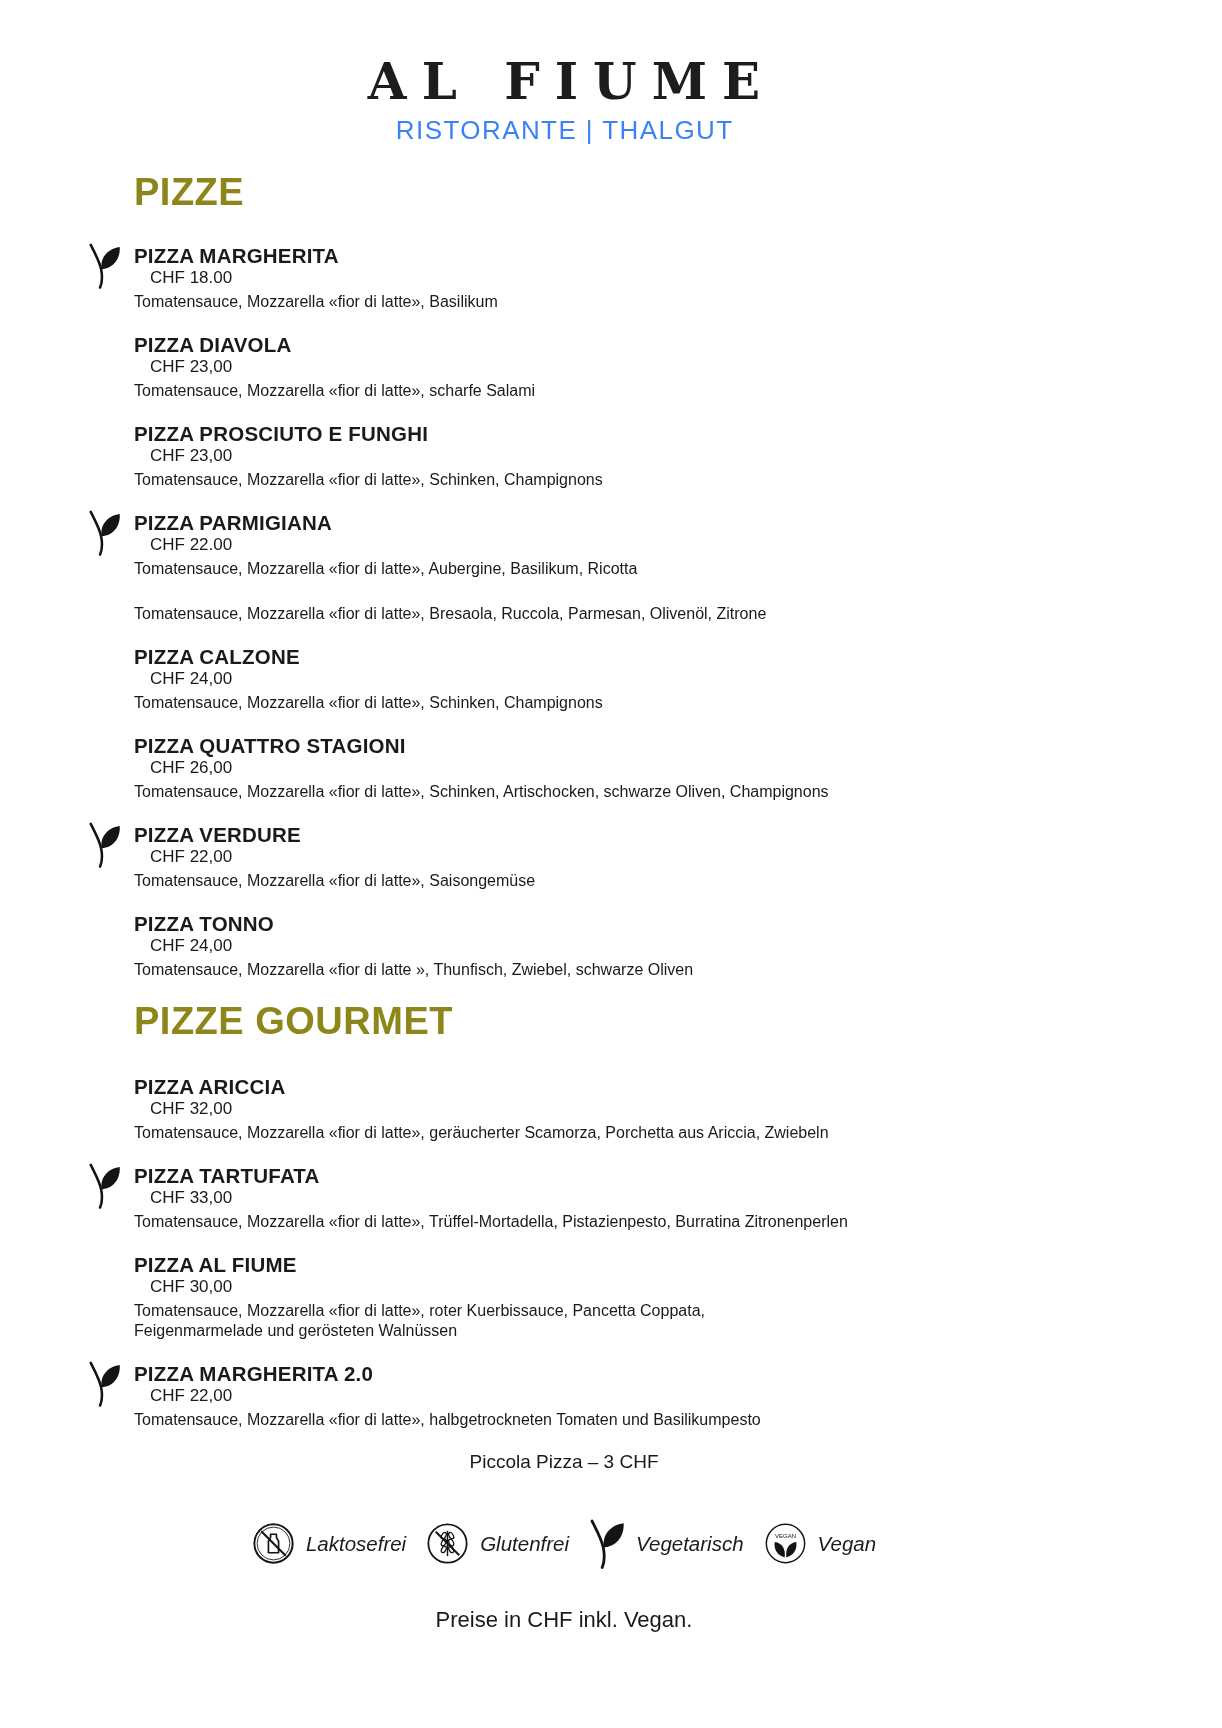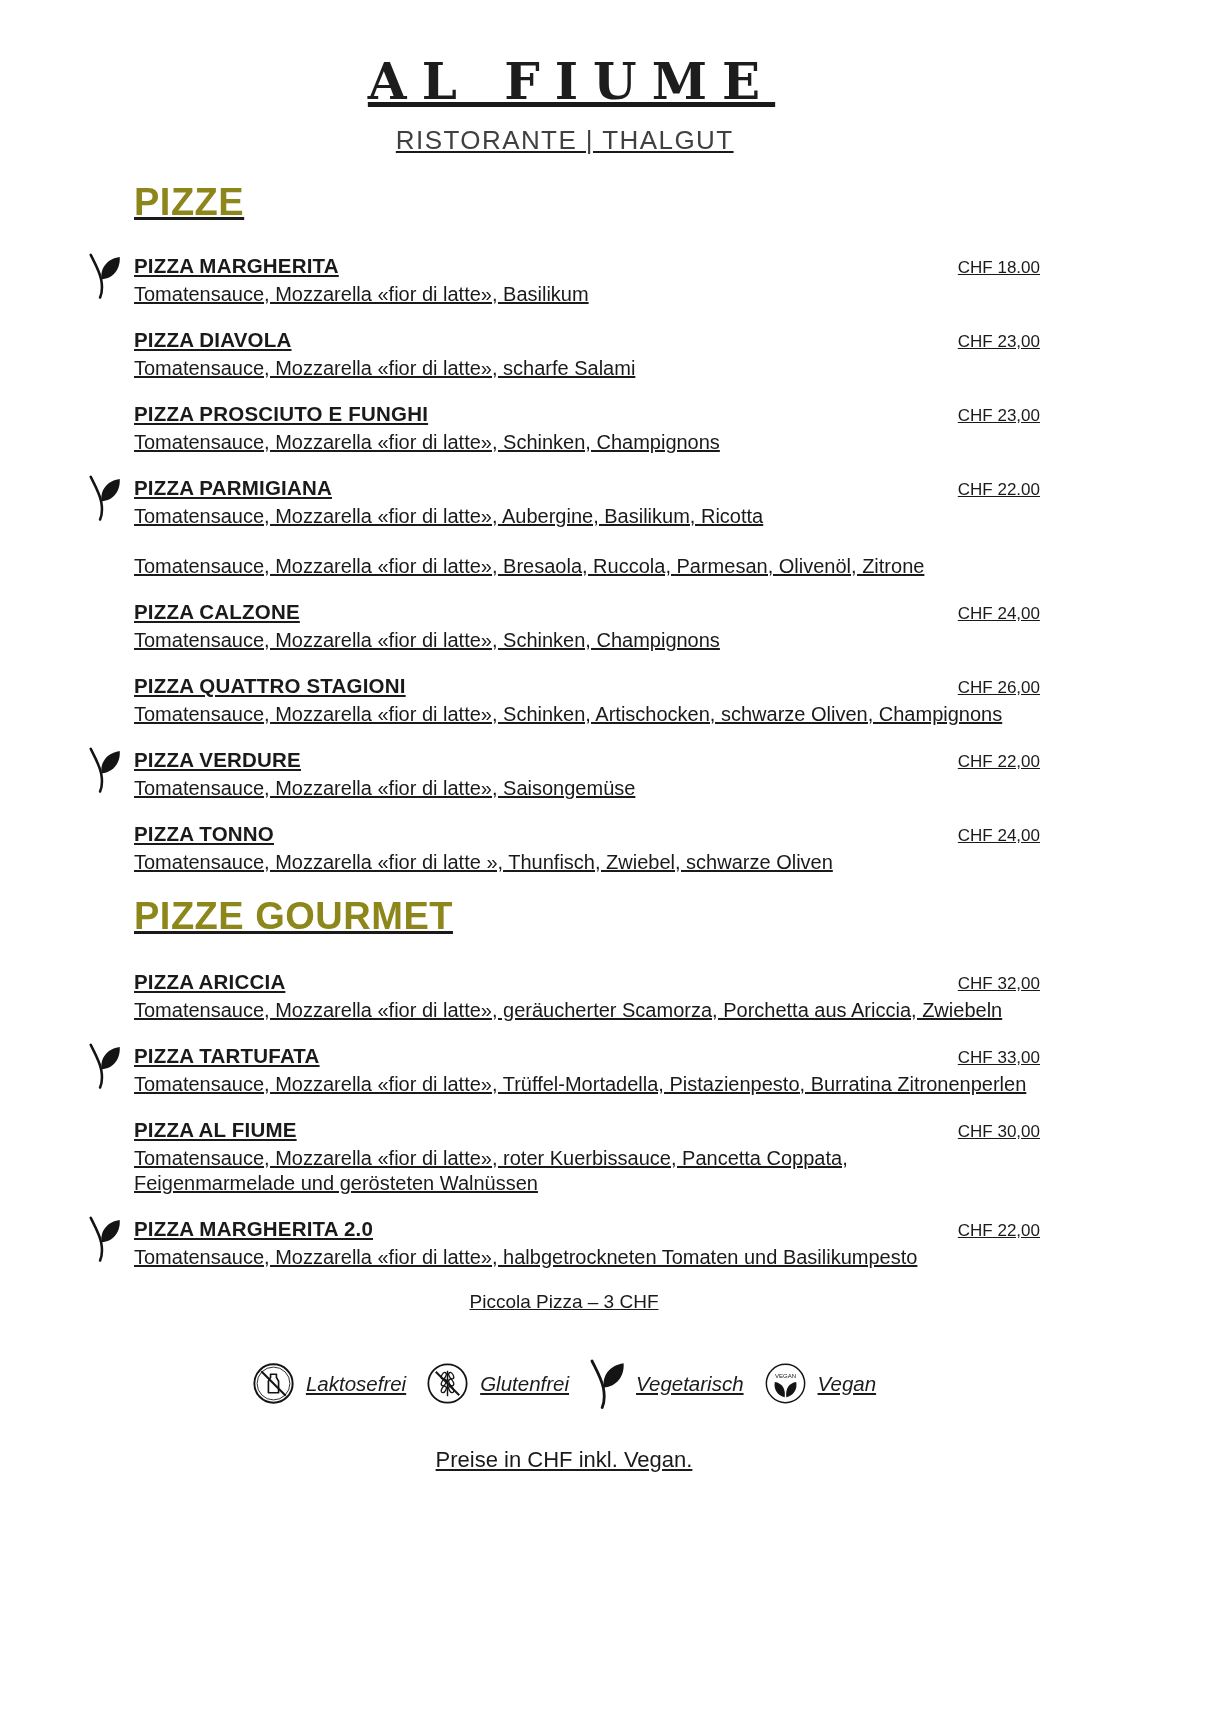--- a/index.html
+++ b/index.html
@@ -6,71 +6,70 @@
   html,body { background:#ffffff; }
   body {
     font-family:"Liberation Sans", sans-serif;
     color:#1a1a1a;
   }
   .page {
     width:1222px; height:1728px;
     background:#ffffff;
     position:relative;
     overflow:hidden;
-    text-decoration:underline;
   }
   .content {
     width:952px;
     margin-left:88px;
   }
 
   
   .logo-block { padding-top:54px; text-align:center; }
   .logo-title {
     font-family:"DejaVu Serif", serif;
     font-weight:600;
     font-size:50px;
     letter-spacing:0.30em;
     text-indent:0.30em;
     color:#1d1d1d;
     line-height:1.1;
   }
   .logo-subtitle {
-    margin-top:16px;
+    margin-top:6px;
     font-size:26px;
     letter-spacing:0.055em;
     text-indent:0.055em;
-    color:#404040;
+    color:#3b82f6;
   }
 
   
   .section-title {
     margin-left:46px;
     font-size:38px;
     font-weight:bold;
     letter-spacing:0.5px;
     color:#8d861b;
     line-height:1.1;
   }
   .section-title.first { margin-top:26px; margin-bottom:30px; }
   .section-title.second { margin-top:18px; margin-bottom:32px; }
 
   
   .item { display:flex; margin-bottom:21px; }
   .icon-cell { width:46px; flex:none; }
   .icon-cell svg { display:block; margin-top:-1px; }
   .item-body { flex:1; min-width:0; }
   .item-head {
-    display:flex; justify-content:space-between; align-items:baseline;
+    display:flex; justify-content:space-between; align-items:baseline;flex-direction:column;
   }
   .item-name  { font-weight:bold; font-size:20.5px; letter-spacing:0.2px; }
   .item-price { font-weight:normal; font-size:17px; white-space:nowrap; padding-left:16px; }
   .item-desc  {
     margin-top:4px;
-    font-size:20px;
+    font-size:16px;
     line-height:1.25;
     white-space:pre;            
   }
 
   
   .piccola {
     margin-top:18px;
     text-align:center;
     font-size:19px;
   }

